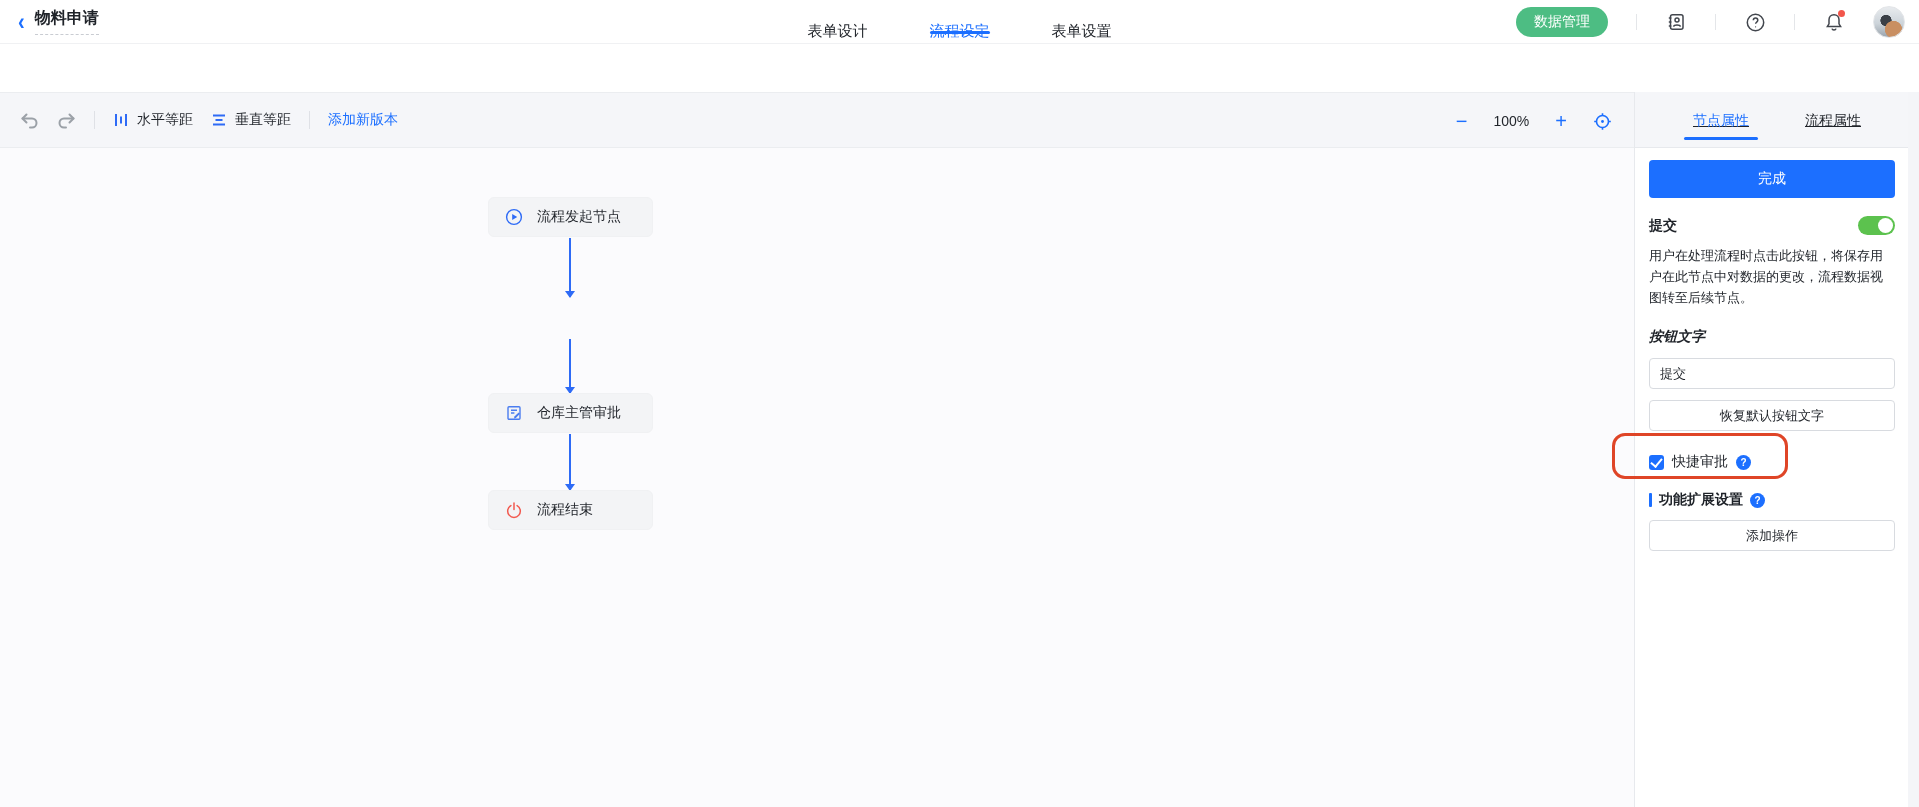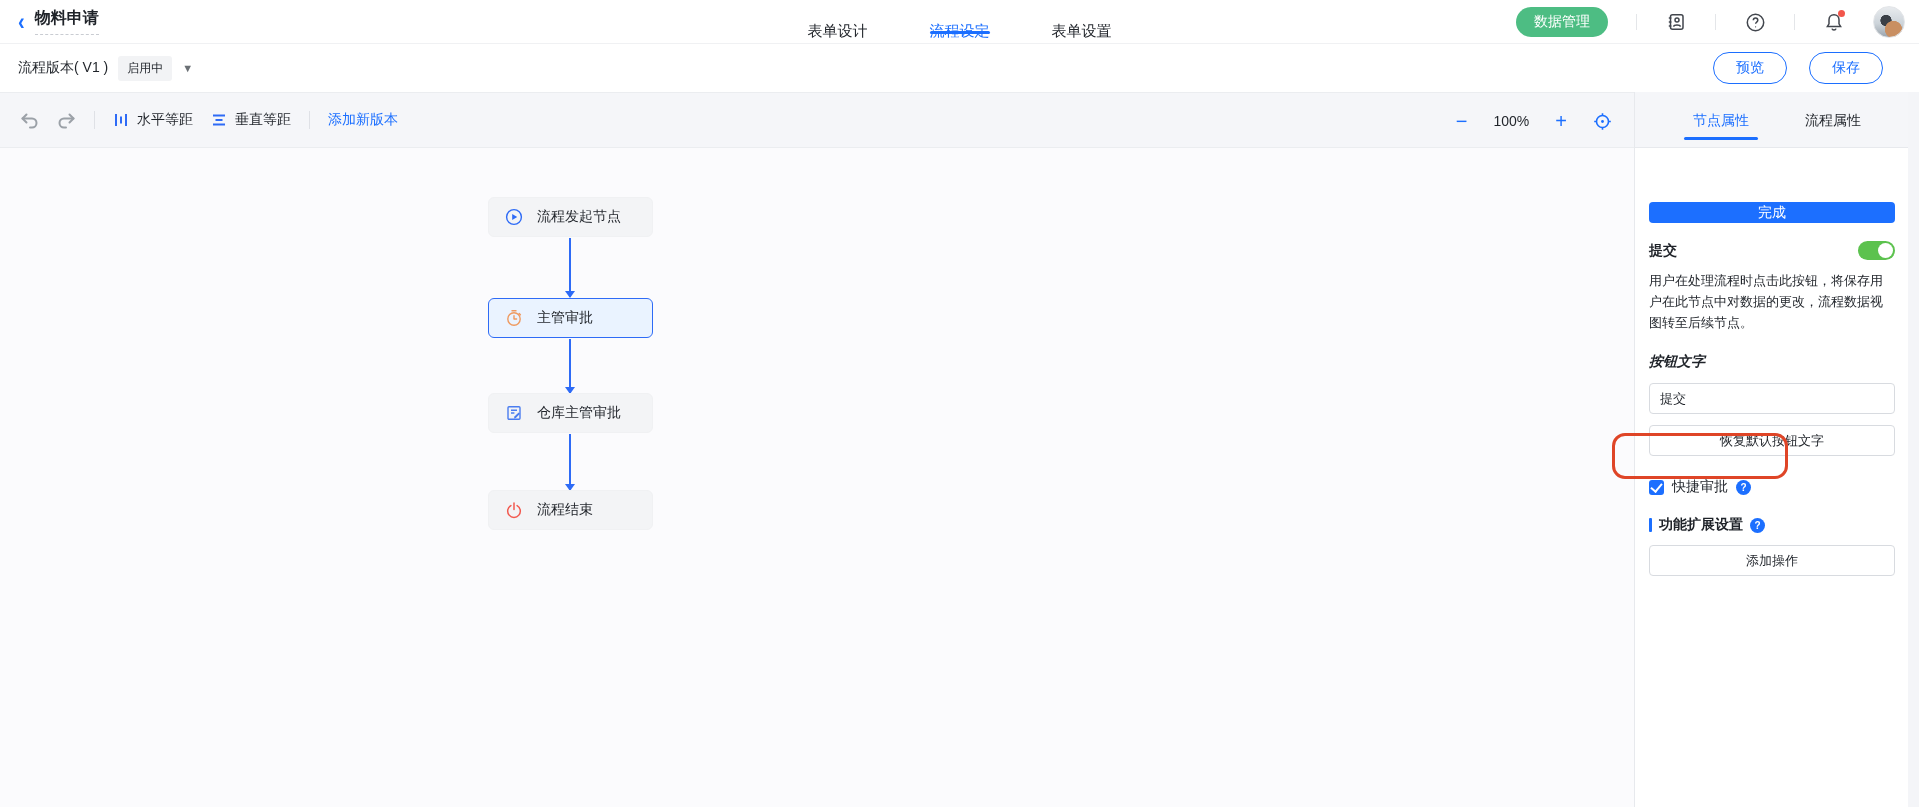--- a/index.html
+++ b/index.html
@@ -54,26 +54,26 @@
   .canvas { position:absolute; left:0; top:148px; width:1634px; height:659px; background:#fbfbfd; }
   .flow-node { position:absolute; left:488px; width:165px; height:40px; background:#f3f4f6; border:1px solid #f0f1f3; border-radius:6px; display:flex; align-items:center; gap:14px; padding-left:16px; cursor:pointer; }
   .flow-node span { font-size:14px; color:#1f2329; white-space:nowrap; }
   .flow-node.selected { background:#eaf3ff; border:1px solid #2e6bf6; }
   .connector { position:absolute; left:569px; width:2px; background:#2e6bf6; }
   .connector:after { content:""; position:absolute; bottom:-1px; left:-4px; border:5px solid transparent; border-top:7px solid #2e6bf6; border-bottom:none; }
 
   
   .panel { position:absolute; left:1634px; top:92px; width:285px; height:715px; background:#fff; border-left:1px solid #e7e9ed; }
   .panel-gutter { position:absolute; right:0; top:0; width:11px; height:715px; background:#f4f5f8; }
-  .panel-tabs { height:56px; background:#f5f6f9; border-bottom:1px solid #e7e9ed; display:flex; align-items:center; justify-content:center; gap:56px; }
+  .panel-tabs { height:56px; background:#f5f6f9; border-bottom:1px solid #e7e9ed; display:flex; align-items:center; justify-content:center; gap:56px;text-decoration:underline; }
   .p-tab { position:relative; font-size:14px; color:#1f2329; height:56px; line-height:56px; cursor:pointer; }
   .p-tab.active { color:#1c6fff; }
   .p-tab.active:after { content:""; position:absolute; left:-9px; right:-9px; bottom:8px; height:3px; border-radius:2px; background:#1c6fff; }
   .panel-body { padding:12px 14px 0 14px; width:274px; }
-  .btn-primary { width:100%; height:21px; background:#1c6fff; color:#fff; font-size:14px; border:none; border-radius:4px; cursor:pointer;margin-top:42px; }
+  .btn-primary { width:100%; height:38px; background:#1c6fff; color:#fff; font-size:14px; border:none; border-radius:4px; cursor:pointer; }
   .submit-row { display:flex; align-items:center; justify-content:space-between; margin-top:18px; }
   .bold-label { font-size:14px; font-weight:bold; color:#1f2329; }
   .toggle { width:37px; height:19px; border-radius:10px; background:#5cc24e; position:relative; cursor:pointer; }
   .toggle:after { content:""; position:absolute; top:2px; right:2px; width:15px; height:15px; border-radius:50%; background:#fff; }
   .desc { margin-top:10px; font-size:13px; line-height:21px; color:#1f2329; }
   .section-label { margin-top:20px; font-size:14px; font-weight:bold; color:#1f2329;font-style:italic; }
   .text-input { margin-top:12px; width:100%; height:31px; border:1px solid #d8dbe0; border-radius:4px; font-size:13px; color:#1f2329; padding:0 10px; background:#fff; font-family:"Liberation Sans","DejaVu Sans",sans-serif; }
   .btn-outline { margin-top:11px; width:100%; height:31px; background:#fff; border:1px solid #d8dbe0; border-radius:4px; font-size:13px; color:#1f2329; cursor:pointer; }
   .check-row { margin-top:21px; display:flex; align-items:center; gap:8px; height:20px; }
   .checkbox { width:15px; height:15px; background:#1c6fff; border-radius:3px; position:relative; cursor:pointer; flex:0 0 auto; }
@@ -124,31 +124,20 @@
         <svg width="20" height="20" viewBox="0 0 20 20" fill="none" stroke="#42464d" stroke-width="1.5">
           <path d="M10 2.8 c3.2 0 5 2.4 5 5 v4 l1.6 2.6 H3.4 L5 11.8 v-4 c0-2.6 1.8-5 5-5 z"></path>
           <path d="M8 16.6 c0.4 1.7 3.6 1.7 4 0"></path>
         </svg>
         <span class="bell-dot"></span>
       </span>
       <div class="avatar"></div>
     </div>
   </div>
 
-  <div class="version-bar">
-    <div class="version-left">
-      <span class="version-label">流程版本( V1 )</span>
-      <span class="status-badge">启用中</span>
-      <span class="caret">▼</span>
-    </div>
-    <div class="version-right">
-      <button class="pill-outline">预览</button>
-      <button class="pill-outline">保存</button>
-    </div>
-  </div>
 
   <div class="toolbar">
     <div class="tool-left">
       <span class="tool-icon">
         <svg width="19" height="17" viewBox="0 0 19 17" fill="none" stroke="#9ba1a8" stroke-width="2" stroke-linecap="round" stroke-linejoin="round">
           <path d="M6.5 2.5 L2.5 6.5 L6.5 10.5"></path>
           <path d="M2.5 6.5 H12 a4.5 4.5 0 0 1 0 9 H10"></path>
         </svg>
       </span>
       <span class="tool-icon">
@@ -195,29 +184,20 @@
 
     <div class="flow-node" style="top:49px;">
       <svg width="18" height="18" viewBox="0 0 18 18">
         <circle cx="9" cy="9" r="7.4" fill="none" stroke="#2e6bf6" stroke-width="1.4"></circle>
         <path d="M7.2 5.9 L12.2 9 L7.2 12.1 Z" fill="#2e6bf6"></path>
       </svg>
       <span>流程发起节点</span>
     </div>
     <div class="connector" style="top:90px; height:59px;"></div>
 
-    <div class="flow-node selected" style="top:150px;">
-      <svg width="18" height="18" viewBox="0 0 18 18" fill="none" stroke="#ef9a60" stroke-width="1.4">
-        <circle cx="9" cy="10" r="6.2"></circle>
-        <path d="M7 1.8 h4" stroke-linecap="round"></path>
-        <path d="M9 10 V6.8 M9 10 h2.6" stroke-linecap="round"></path>
-        <path d="M14.2 4.6 l1.2 1.2" stroke-linecap="round"></path>
-      </svg>
-      <span>主管审批</span>
-    </div>
     <div class="connector" style="top:191px; height:54px;"></div>
 
     <div class="flow-node" style="top:245px;">
       <svg width="18" height="18" viewBox="0 0 18 18" fill="none" stroke="#4a7df0" stroke-width="1.4">
         <path d="M4 2.8 h10 a1 1 0 0 1 1 1 v10.4 a1 1 0 0 1 -1 1 h-10 a1 1 0 0 1 -1-1 V3.8 a1 1 0 0 1 1-1 z"></path>
         <path d="M6 6.2 h6 M6 9 h3.4"></path>
         <path d="M9.4 12.6 l4.2-4.2 1.4 1.4 -4.2 4.2 -1.8 0.4 z" fill="#4a7df0" stroke="none"></path>
       </svg>
       <span>仓库主管审批</span>
     </div>

